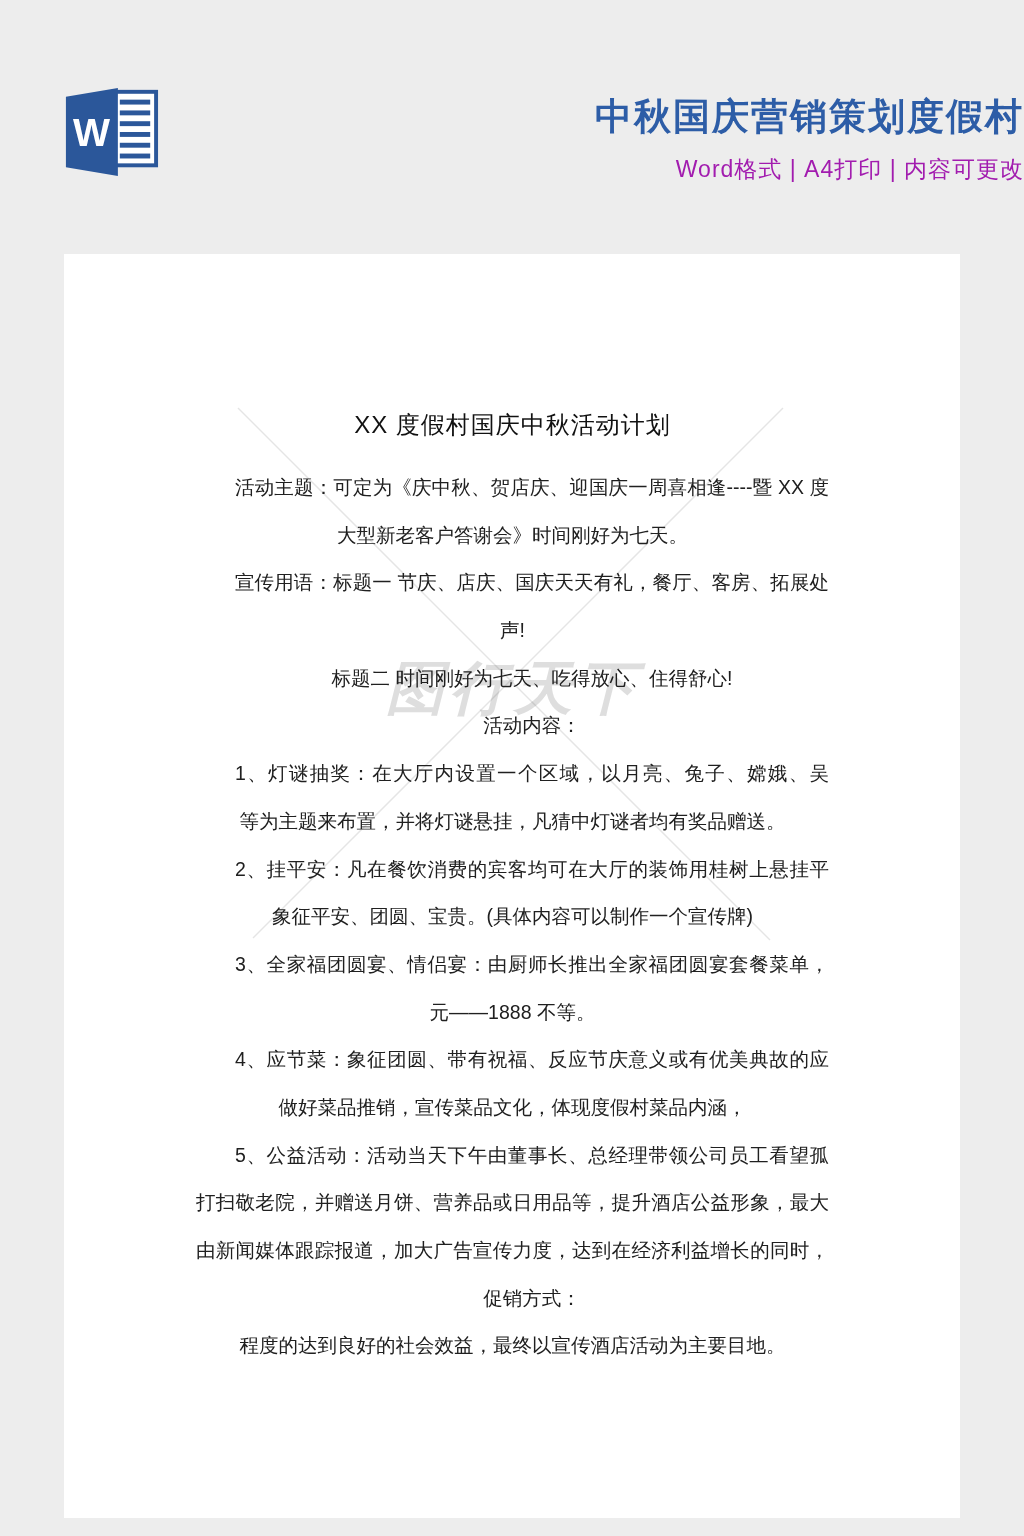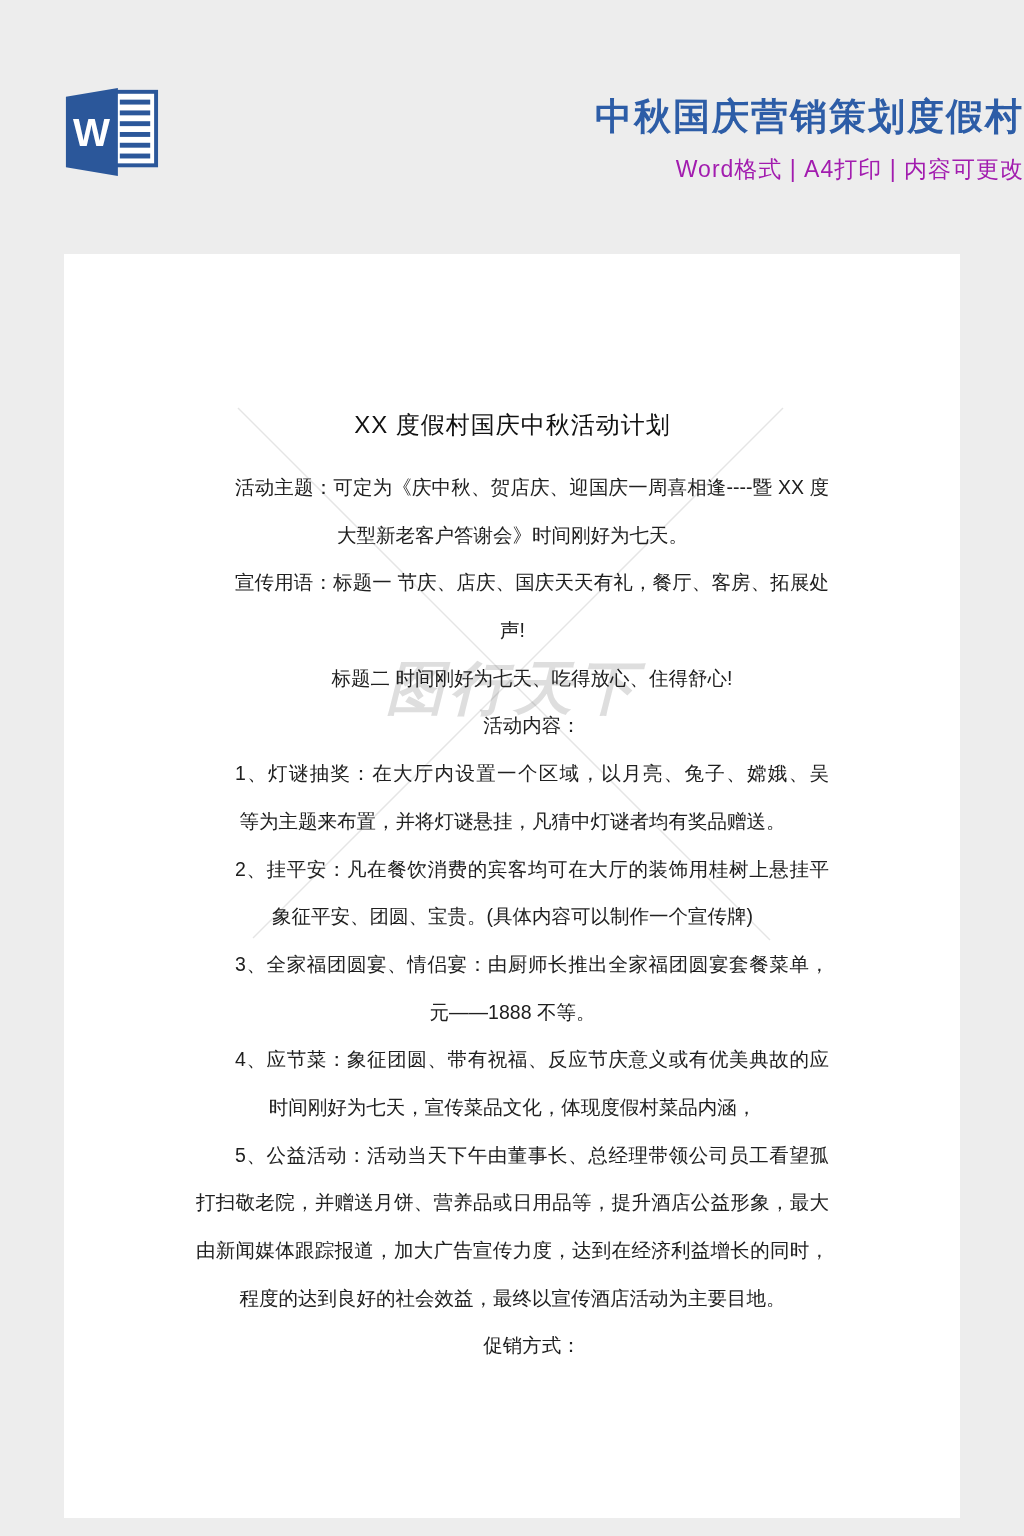--- a/index.html
+++ b/index.html
@@ -104,22 +104,22 @@
       <div class="line">声!</div>
       <div class="line indent">标题二 时间刚好为七天、吃得放心、住得舒心!</div>
       <div class="line indent">活动内容：</div>
       <div class="line indent fill">1、灯谜抽奖：在大厅内设置一个区域，以月亮、兔子、嫦娥、吴刚、桂树</div>
       <div class="line">等为主题来布置，并将灯谜悬挂，凡猜中灯谜者均有奖品赠送。</div>
       <div class="line indent fill">2、挂平安：凡在餐饮消费的宾客均可在大厅的装饰用桂树上悬挂平安符，</div>
       <div class="line">象征平安、团圆、宝贵。(具体内容可以制作一个宣传牌)</div>
       <div class="line indent fill">3、全家福团圆宴、情侣宴：由厨师长推出全家福团圆宴套餐菜单，从 188</div>
       <div class="line">元——1888 不等。</div>
       <div class="line indent fill">4、应节菜：象征团圆、带有祝福、反应节庆意义或有优美典故的应节菜品，</div>
-      <div class="line">时间刚好为七天，宣传菜品文化，体现度假村菜品内涵，</div>
+      <div class="line">做好菜品推销，宣传菜品文化，体现度假村菜品内涵，</div>
       <div class="line indent fill">5、公益活动：活动当天下午由董事长、总经理带领公司员工看望孤寡老人，</div>
       <div class="line fill">打扫敬老院，并赠送月饼、营养品或日用品等，提升酒店公益形象，最大可能</div>
       <div class="line fill">由新闻媒体跟踪报道，加大广告宣传力度，达到在经济利益增长的同时，最大</div>
+      <div class="line indent">促销方式：</div>
       <div class="line">程度的达到良好的社会效益，最终以宣传酒店活动为主要目地。</div>
-      <div class="line indent">促销方式：</div>
     </div>
   </div>
 
 </div>
 
 </body></html>

